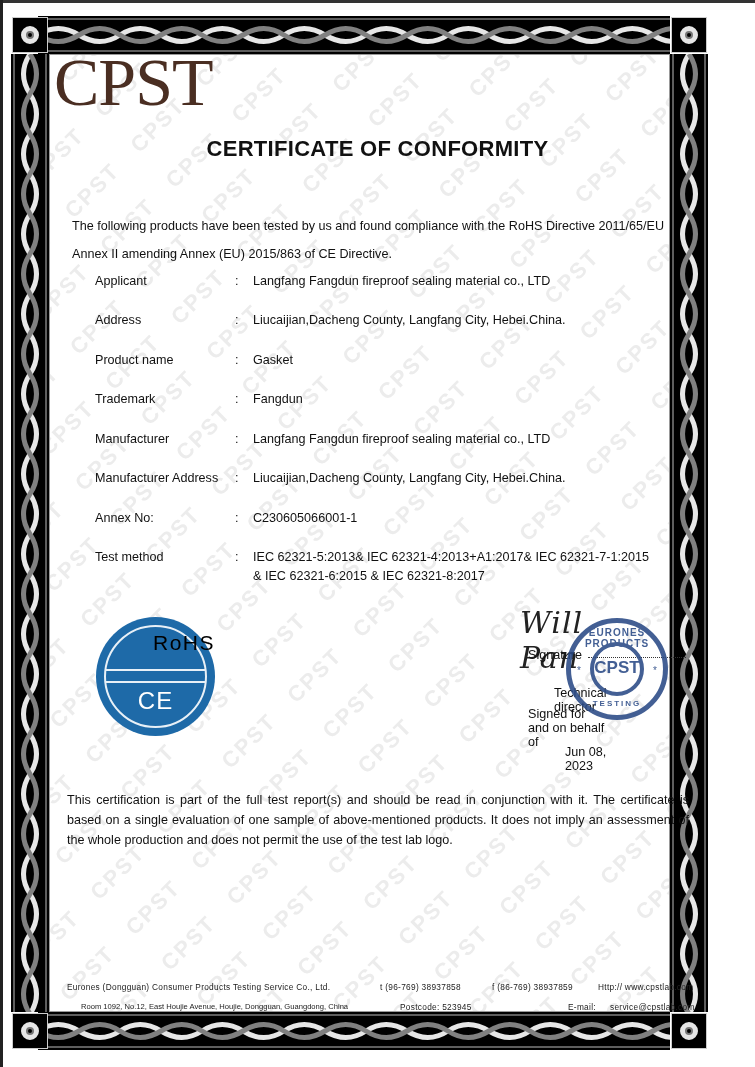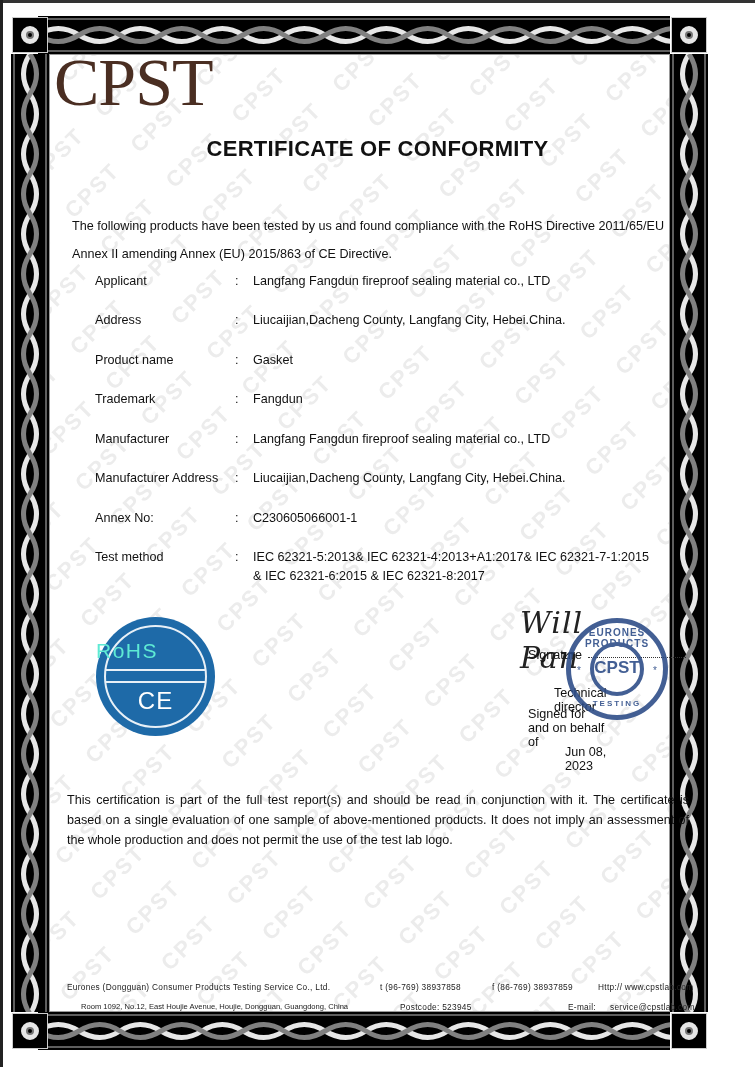--- a/index.html
+++ b/index.html
@@ -58,22 +58,22 @@
   .field-row .value { position:absolute; left: 158px; white-space:nowrap; line-height: 20px; top:-3px; }
   .rohs {
     position:absolute; left: 96px; top: 617px; width: 119px; height: 119px;
     border-radius:50%; background: #1e6aa8;
   }
   .rohs .ring {
     position:absolute; left: 8px; top: 8px; width: 103px; height: 103px;
     border-radius:50%; border: 2px solid #e8f0f7; box-sizing:border-box;
   }
   .rohs .rohs-text {
-    position:absolute; left:0; width:119px; top: 22px; text-align:left;
-    color:#5eead4; font-size: 21px; letter-spacing: 1.5px;
+    position:absolute; left:0; width:119px; top: 14px; text-align:right;
+    color:#000000; font-size: 21px; letter-spacing: 1.5px;
   }
   .rohs .bar-line-top { position:absolute; left: 9px; width: 101px; top: 52px; height: 2px; background:#e8f0f7; }
   .rohs .bar-line-bot { position:absolute; left: 9px; width: 101px; top: 64px; height: 2px; background:#e8f0f7; }
   .rohs .ce-text {
     position:absolute; left:0; width:119px; top: 70px; text-align:center;
     color:#fff; font-size: 24px; letter-spacing: 1px;
   }
   .signature {
     position:absolute; left: 520px; top: 605px;
     font-family: "DejaVu Serif", serif; font-style: italic; font-size: 30px; color:#222;

